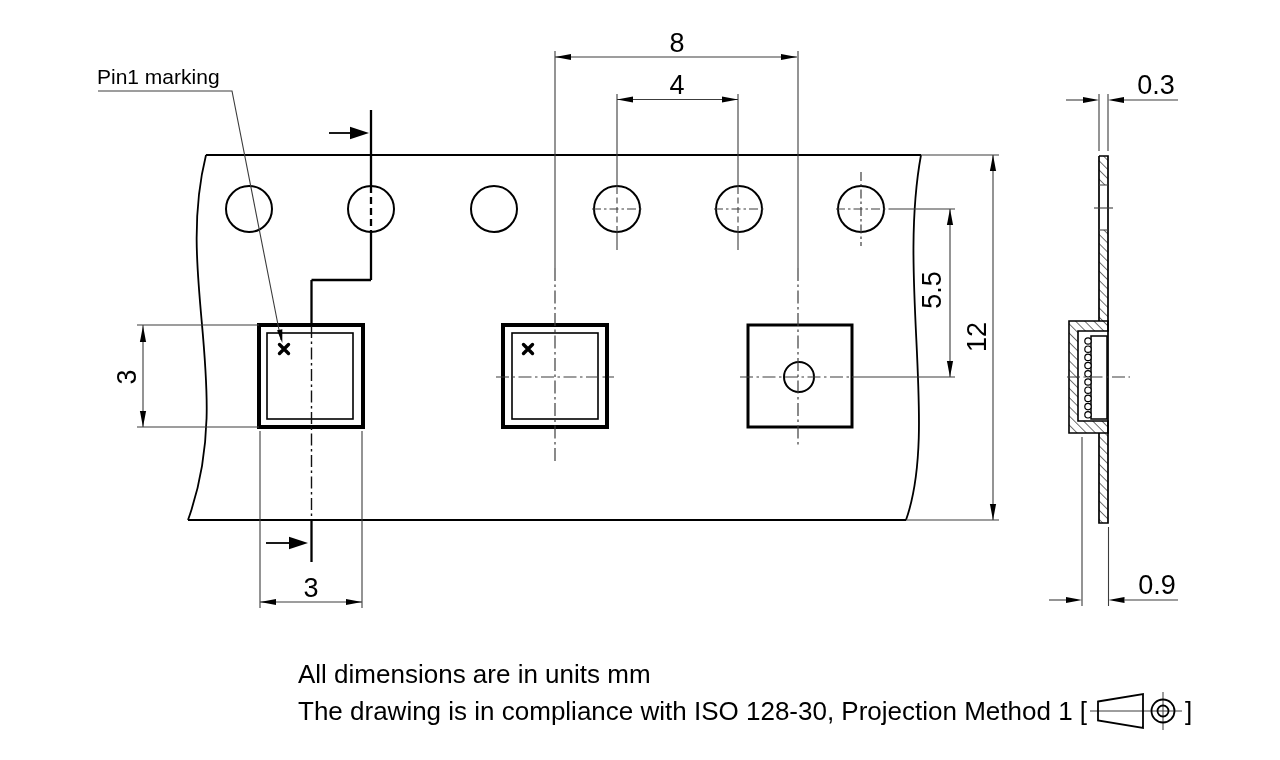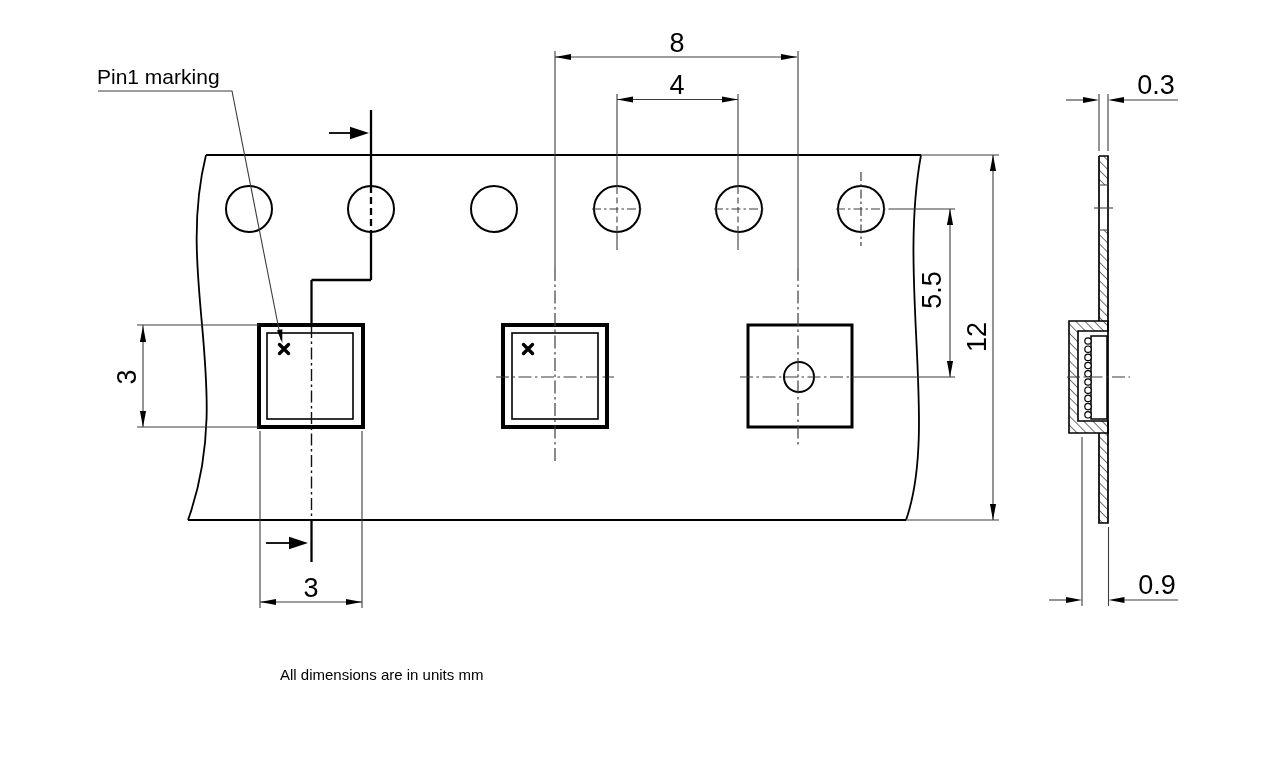--- a/index.html
+++ b/index.html
@@ -17,21 +17,21 @@
   .ln-sect-dash{stroke:#000;stroke-width:2.3;fill:none;stroke-dasharray:7 4;}
   .ln-holedash{stroke:#3c3c3c;stroke-width:1.1;fill:none;stroke-dasharray:6 3.5;}
   .ln-cmark{stroke:#3c3c3c;stroke-width:1.2;fill:none;stroke-dasharray:9 3 2.5 3;}
   .pocket-outer{stroke:#000;stroke-width:4;fill:#fff;}
   .pocket-outer3{stroke:#000;stroke-width:3;fill:#fff;}
   .pocket-inner{stroke:#000;stroke-width:1.6;fill:none;}
   .hole{stroke:#000;stroke-width:2;fill:#fff;}
   .arr{fill:#000;stroke:none;}
   .xmark{stroke:#000;stroke-width:3.4;stroke-linecap:round;fill:none;}
   .sideline{stroke:#000;stroke-width:1.7;fill:none;}
-  .notes{position:absolute;left:280px;top:660px;font-size:15px;color:#000;line-height:29px;white-space:nowrap;}
+  .notes{position:absolute;left:298px;top:660px;font-size:26px;color:#000;line-height:29px;white-space:nowrap;}
   .note-line2{display:flex;align-items:center;}
   .proj-symbol{margin:0 3px;display:block;}
 </style>
 </head>
 <body>
 
 <div class="stage">
 
 <svg width="1280" height="760" viewBox="0 0 1280 760">
   <defs>
@@ -215,15 +215,26 @@
     <path class="ln-thin" d="M1124.5,600 H1178"></path>
     <polygon class="arr" points="1082,600 1066,596.9 1066,603.1"></polygon>
     <polygon class="arr" points="1108.5,600 1124.5,596.9 1124.5,603.1"></polygon>
     <text class="dim-text" x="1157" y="594" text-anchor="middle">0.9</text>
   </g>
 </svg>
 
 
 <div class="notes">
   <div class="note-line1">All dimensions are in units mm</div>
+  <div class="note-line2">
+    <span>The drawing is in compliance with ISO 128-30, Projection Method 1 [</span>
+    <svg class="proj-symbol" width="92" height="44" viewBox="0 0 92 44">
+      <line x1="0" y1="22" x2="92" y2="22" stroke="#3c3c3c" stroke-width="1"></line>
+      <path d="M8,12.5 L53,5 L53,39 L8,31.5 Z" fill="none" stroke="#000" stroke-width="1.8"></path>
+      <line x1="73" y1="3" x2="73" y2="41" stroke="#3c3c3c" stroke-width="1"></line>
+      <circle cx="73" cy="22" r="11.5" fill="none" stroke="#000" stroke-width="1.8"></circle>
+      <circle cx="73" cy="22" r="5.5" fill="none" stroke="#000" stroke-width="1.8"></circle>
+    </svg>
+    <span>]</span>
+  </div>
 </div>
 
 </div>
 
 </body></html>

